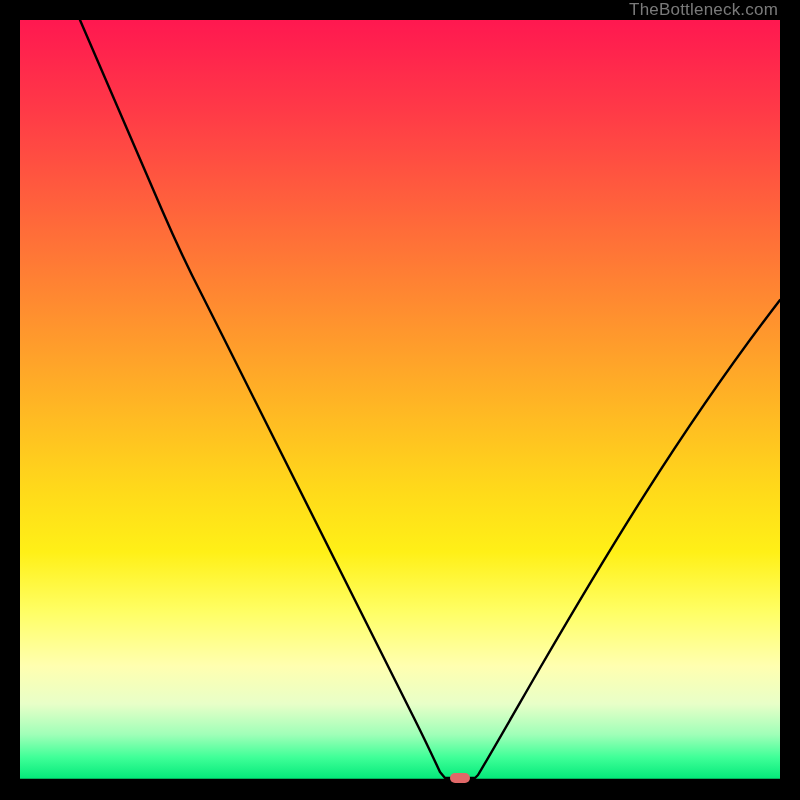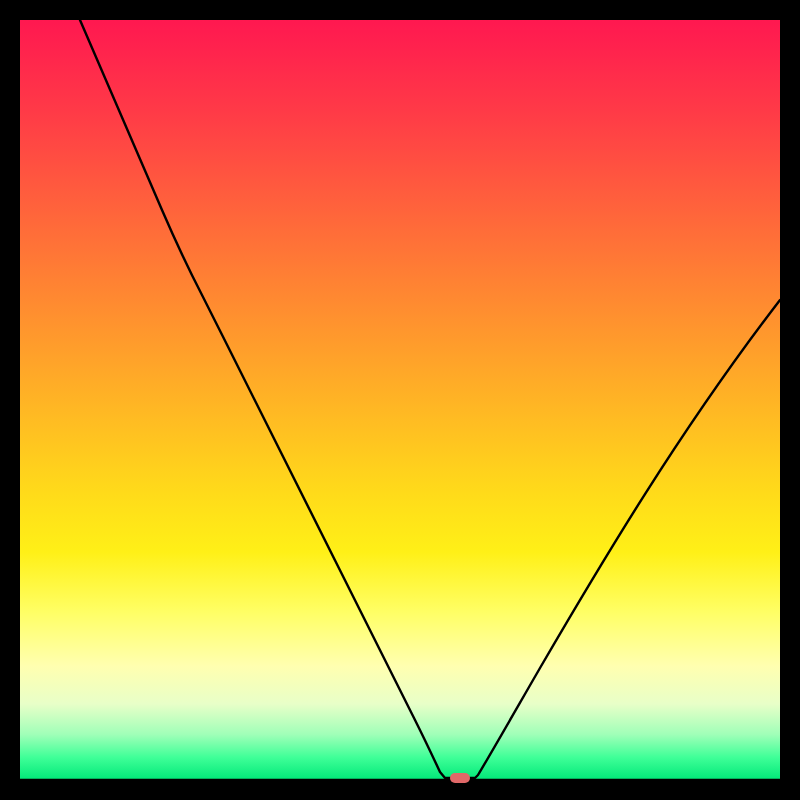--- a/index.html
+++ b/index.html
@@ -74,14 +74,15 @@
 
   <div class="plot-area"></div>
 
   <svg class="curve" viewBox="0 0 760 760" preserveAspectRatio="none">
     <path fill="none" stroke="#000000" stroke-width="2.4" stroke-linecap="round" stroke-linejoin="round" d="M 60 0 L 142 190 C 155 220 168 248 182 275 C 260 430 340 590 395 700 C 405 720 413 737 420 752 L 425 758 L 455 758 L 458 755 C 470 735 490 700 520 648 C 580 545 660 410 760 280"></path>
     <path fill="none" stroke="#000000" stroke-width="2.4" d="M 0 760 L 760 760"></path>
   </svg>
 
   <div class="marker" style="left:460px; top:778px;"></div>
 
+  <div class="watermark">TheBottleneck.com</div>
 
 </div>
 
 </body></html>

